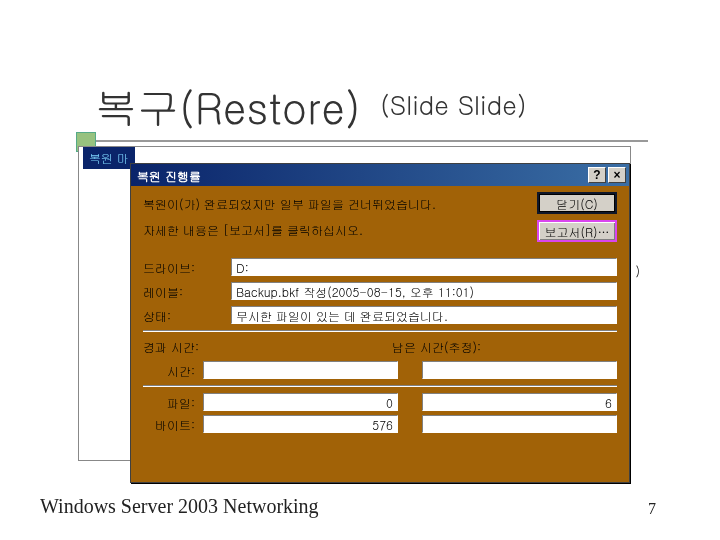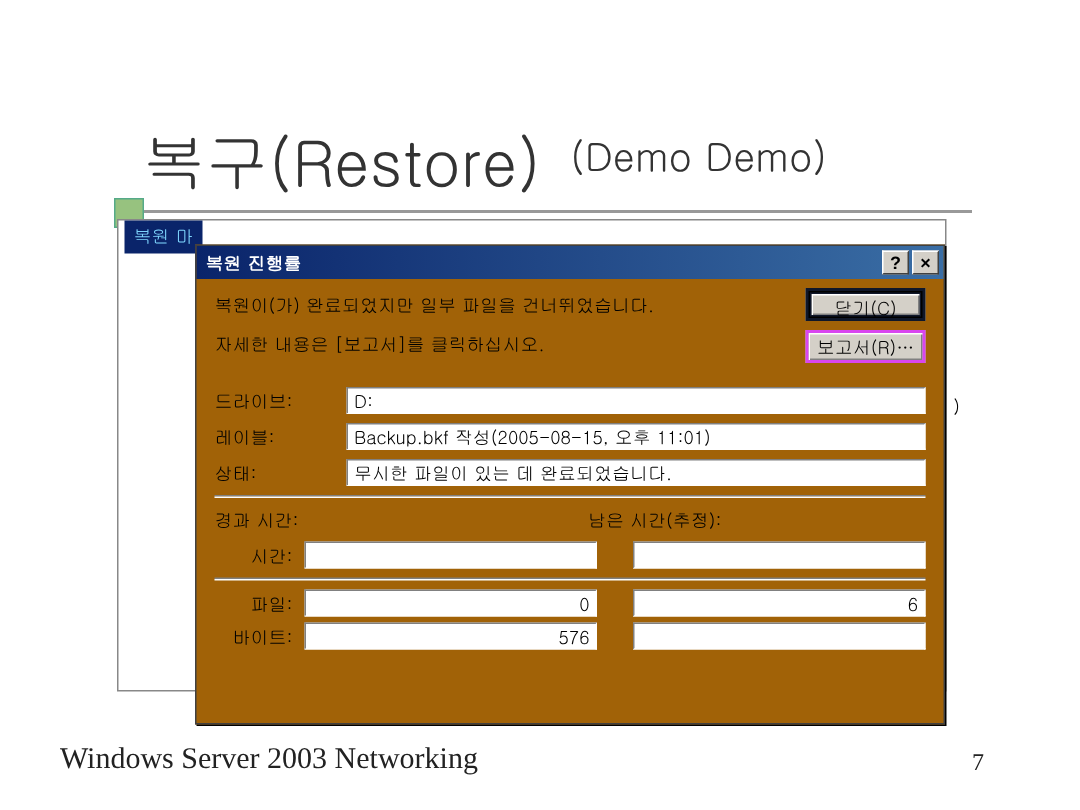--- a/index.html
+++ b/index.html
@@ -19,21 +19,21 @@
   .dlg-titlebar { height: 22px; background: linear-gradient(to right,#0a246a,#3a6ea5); display:flex; align-items:center; padding:0 3px 0 6px; }
   .dlg-title { color:#fff; font-weight:700; font-size:12px; flex:1; }
   .dlg-tbtn { width:18px; height:16px; background:#d4d0c8; border:1px solid #fff; border-right-color:#404040; border-bottom-color:#404040; margin-left:2px; display:flex; align-items:center; justify-content:center; font-size:12px; font-weight:700; font-family:Arial; cursor:pointer; }
 
   .dlg-body { position:relative; padding: 10px 12px 8px 12px; }
   .row { display:flex; align-items:center; margin-bottom:6px; }
   .msg { max-width: 300px; font-size:12px; line-height:1.35; }
   .msg2 { margin-top:10px; }
 
   .btn { position:absolute; width:80px; height:22px; background:#d4d0c8; border:2px solid #d946ef; box-shadow:inset 1px 1px 0 #fff, inset -1px -1px 0 #808080; font-size:12px; text-align:center; line-height:20px; cursor:pointer; }
-  .btn.focus { outline:1px solid #000; outline-offset:-3px; border:4px solid #0f172a; }
+  .btn.focus { outline:1px solid #000; outline-offset:-3px; border:2px solid #0f172a; }
 
   .lbl { width:88px; font-size:12px; display:inline-block; }
   .fld { flex:1; height:18px; border:1px solid #808080; border-right-color:#fff; border-bottom-color:#fff; background:#fff; font-size:12px; padding:1px 4px; line-height:15px; overflow:hidden; white-space:nowrap; }
 
   .sec-top { margin-top:8px; }
   .hsep { height:2px; border-top:1px solid #808080; border-bottom:1px solid #fff; margin:6px 0 6px 0; }
 
   .cols { display:flex; gap:24px; }
   .col { flex:1; }
   .col .lbl2 { font-size:12px; display:block; margin-bottom:2px; }
@@ -46,21 +46,21 @@
 
   .footer-left { position:absolute; left:40px; bottom:22px; font-size:20px; color:#222; font-family: "Times New Roman", serif; }
   .footer-num { position:absolute; right:40px; bottom:22px; font-size:16px; color:#222; font-family: "Times New Roman", serif; }
 </style>
 </head>
 <body>
 
 <div class="slide">
 
   <div class="title">복구(Restore)</div>
-  <div class="title-sub">(Demo Demo)</div>
+  <div class="title-sub">(Slide Slide)</div>
   <div class="title-rule"></div>
 
   <div class="back-window">
     <div class="back-title">복원 마</div>
     <div class="right-paren">)</div>
   </div>
 
   <div class="dlg">
     <div class="dlg-titlebar">
       <div class="dlg-title">복원 진행률</div>

